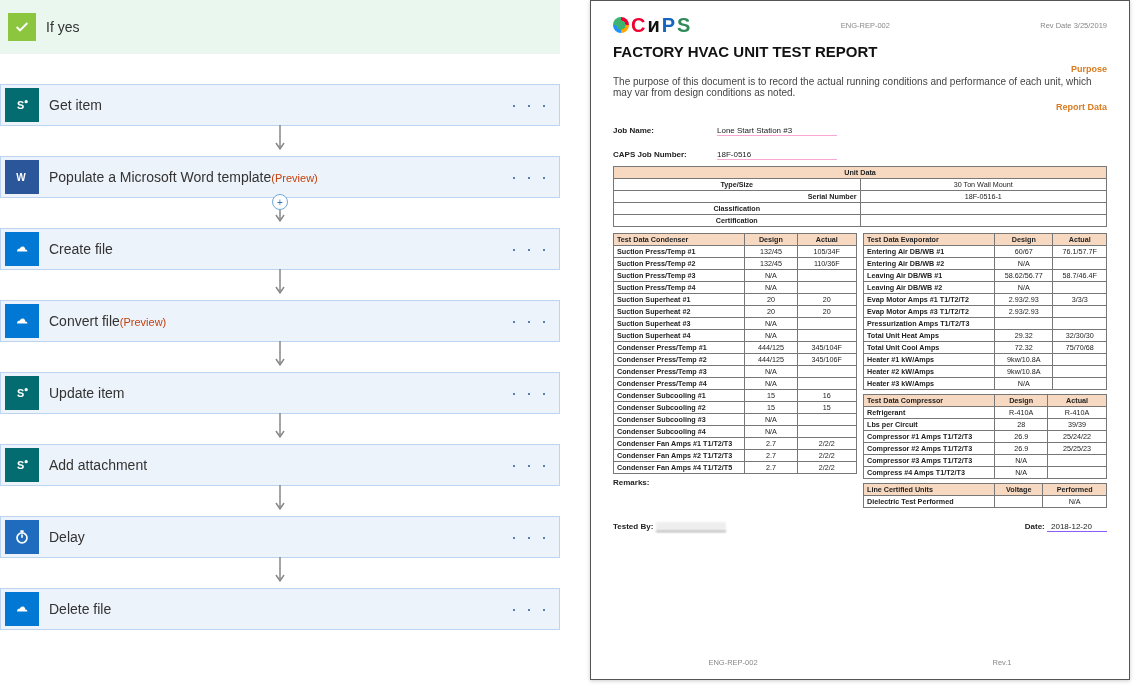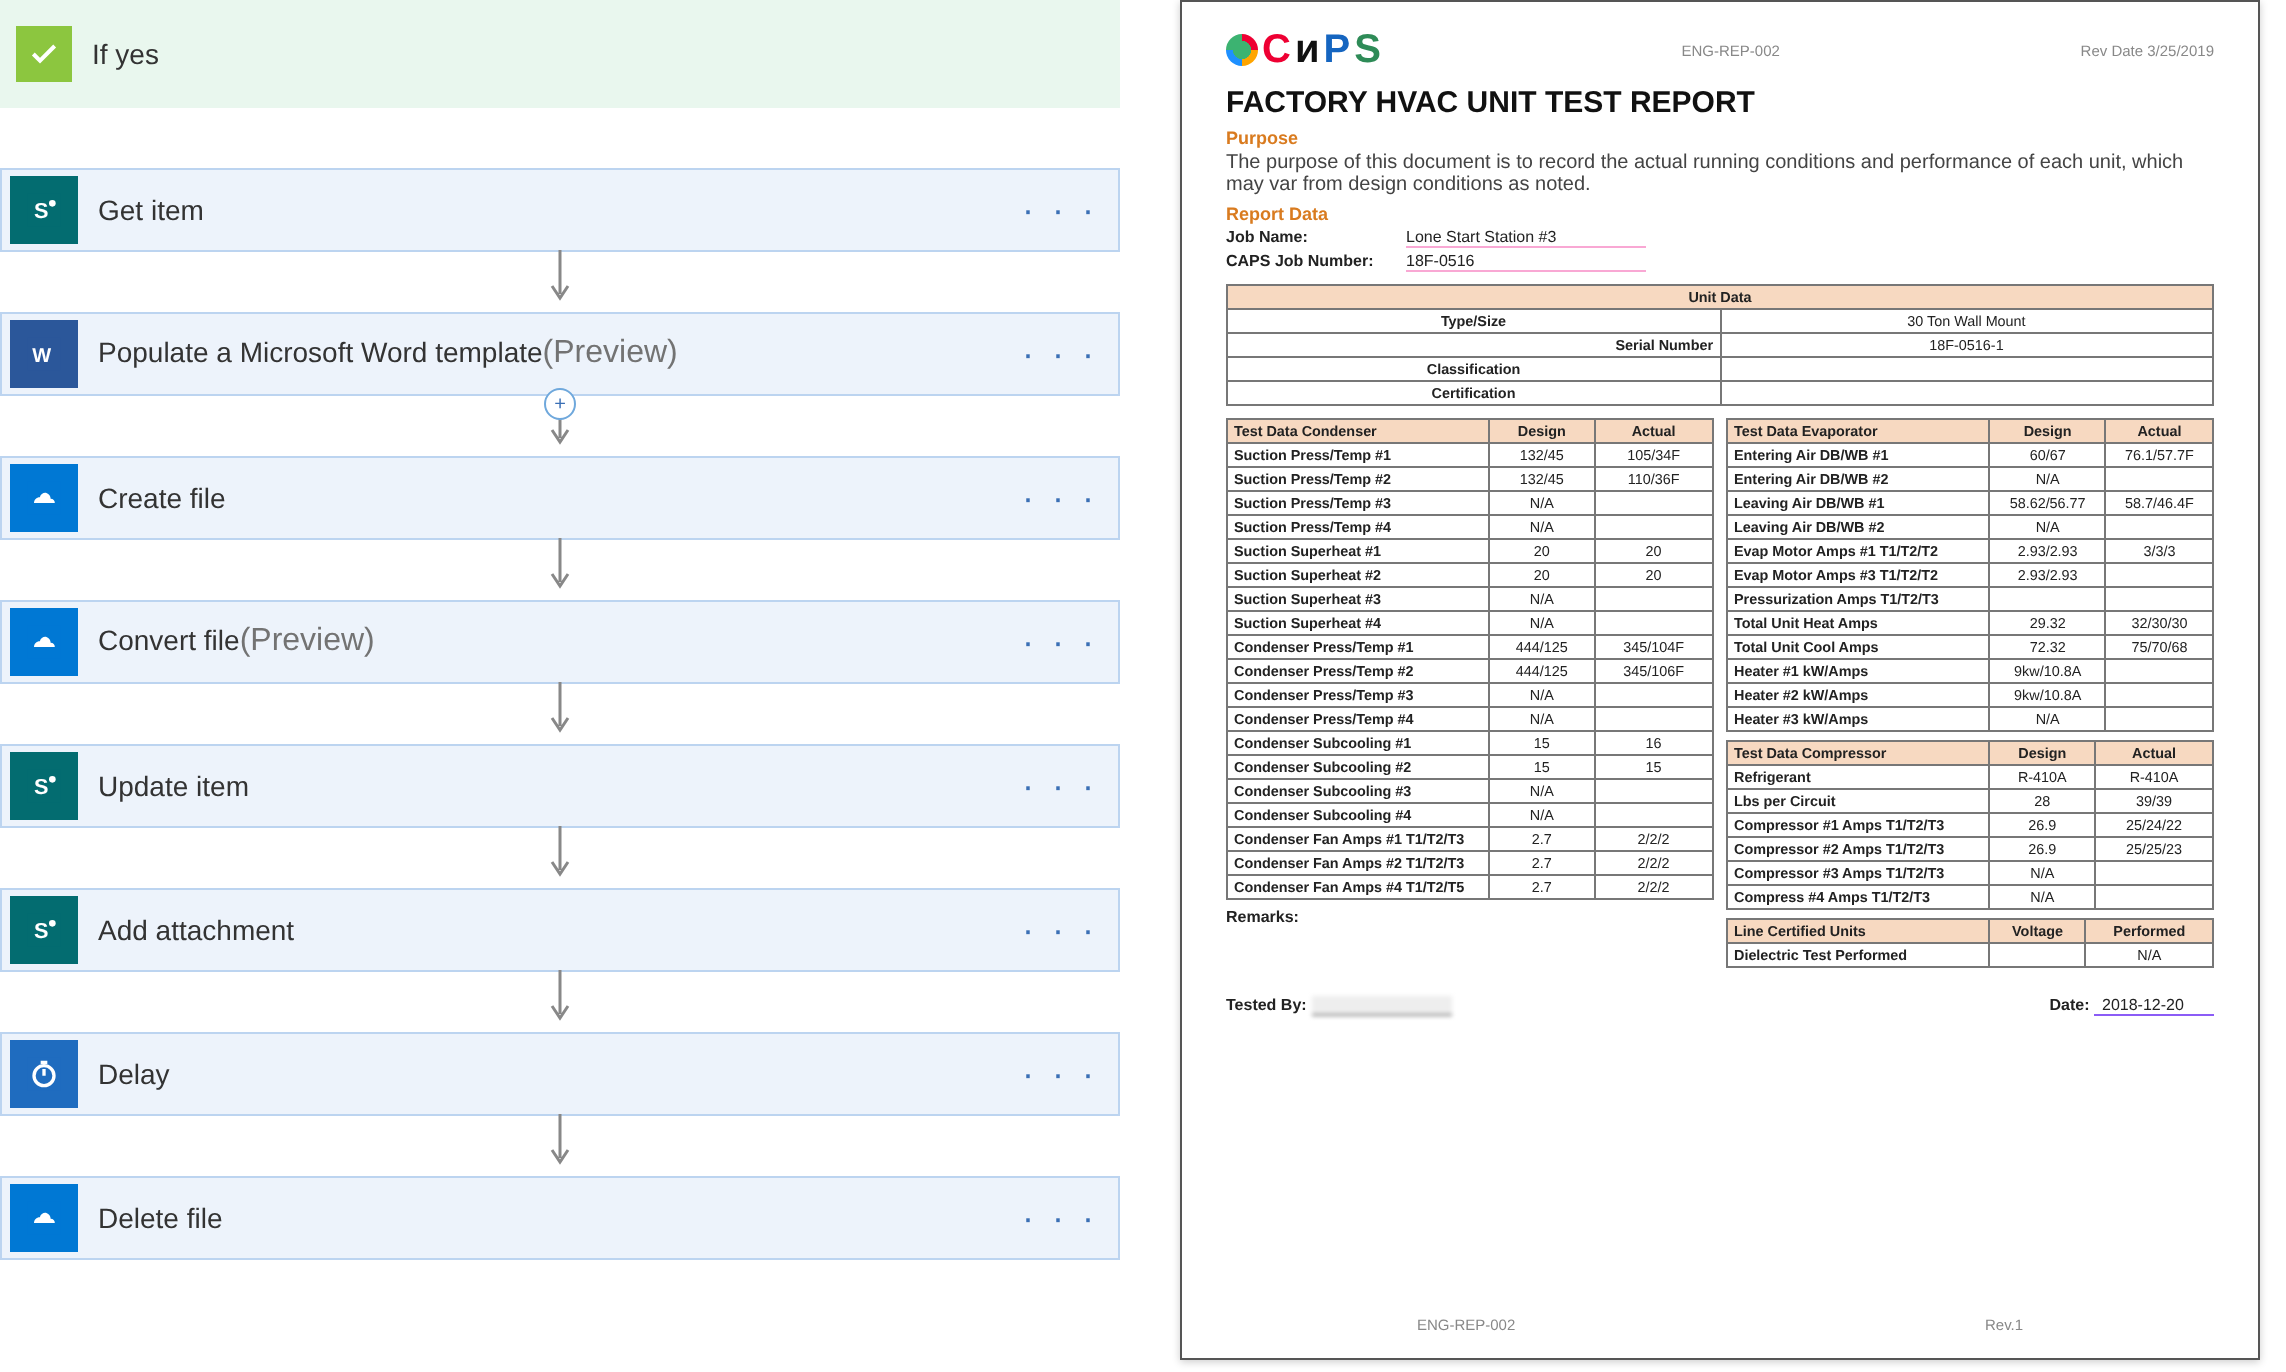--- a/index.html
+++ b/index.html
@@ -47,21 +47,21 @@
     width: 34px; height: 34px;
     display: flex; align-items: center; justify-content: center;
     margin-right: 10px;
     flex-shrink: 0;
   }
   .sp    { background: #036c70; }
   .word  { background: #2b579a; }
   .od    { background: #0078d4; }
   .timer { background: #1f6cbf; }
   .step-label { font-size: 14px; color: #333; }
-  .preview { color: #737373; font-size: 16px; }
+  .preview { color: #c2410c; font-size: 11px; }
   .dots {
     margin-left: auto;
     color: #3a6fb5;
     font-size: 18px;
     letter-spacing: 2px;
     cursor: pointer;
   }
   .conn {
     height: 30px;
     display: flex;
@@ -100,23 +100,23 @@
     width: 16px; height: 16px; border-radius: 50%;
     background: radial-gradient(circle at 50% 50%, #3cb371 0 40%, transparent 41%),
                 conic-gradient(#e03 0 25%, #ffa500 0 50%, #1e90ff 0 75%, #3cb371 0 100%);
   }
   .logo-c { font: 900 20px/1 Arial; color: #e03; }
   .logo-n { font: 900 20px/1 Arial; color: #111; }
   .logo-p { font: 900 20px/1 Arial; color: #1565c0; }
   .logo-s { font: 900 20px/1 Arial; color: #2e8b57; }
   .doc-meta { color: #888; font-size: 7.5px; }
   .doc-title { font: 700 15px Arial; color: #111; margin-top: 8px; }
-  .sect-h { color: #d97b1f; font-weight: 700; font-size: 9px; margin-top: 4px; }
+  .sect-h { color: #d97b1f; font-weight: 700; font-size: 9px; margin-top: 4px; text-align: right; }
   .purpose { font-size: 10px; margin-top: 2px; color: #444; }
-  .kv { display: flex; gap: 10px; margin-top: 2px; font-size: 8px;}
+  .kv { display: flex; gap: 24px; margin-top: 14px; font-size: 8px;}
   .kv b { width: 80px; display: inline-block; }
   .kv span { border-bottom: 1px solid #f9a8d4; min-width: 120px; display: inline-block; }
   .tables { display: flex; gap: 6px; margin-top: 6px; }
   .tcol { flex: 1; }
   .tbl { border-collapse: collapse; width: 100%; margin-bottom: 4px;}
   .tbl th, .tbl td { border: 1px solid #777; padding: 1px 3px; font-size: 7.2px; height: 12px;}
   .tbl th { background: #f7d9c1; font-weight: 700; text-align: center;}
   .tbl .lab { font-weight: 700; text-align: left; width: 54%;}
   .tbl td { text-align: center; }
   .tbl.unit th { background: #f7d9c1; }

